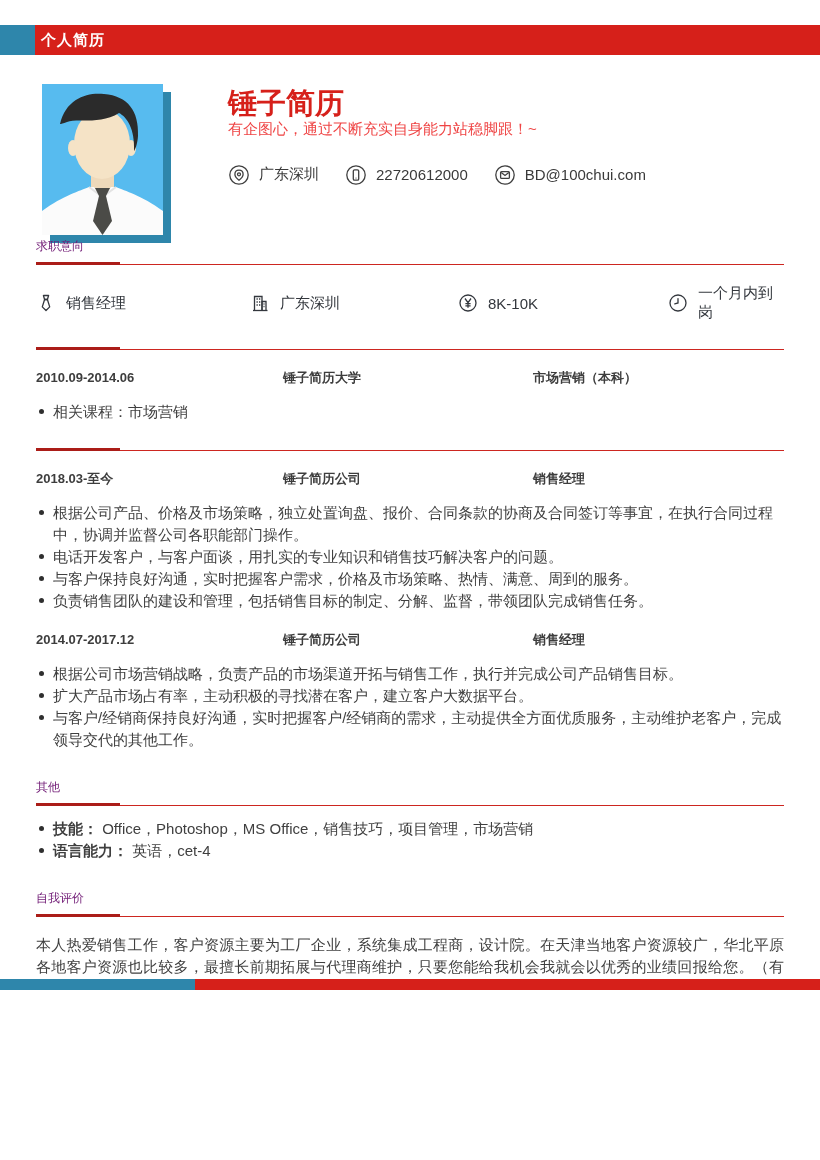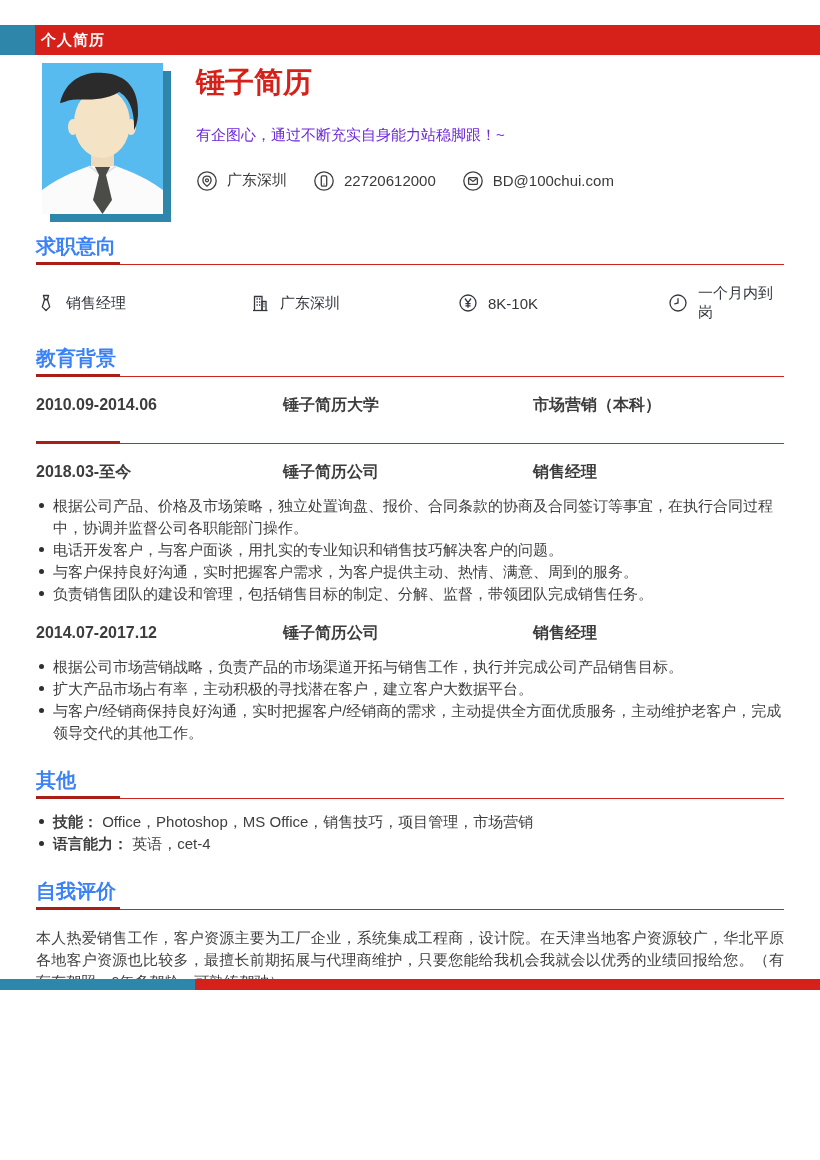--- a/index.html
+++ b/index.html
@@ -10,45 +10,45 @@
     font-family:"Liberation Sans","DejaVu Sans",sans-serif;
     color:#3d3d3d;
     overflow:hidden;
   }
   
   .topbar{position:absolute;top:25px;left:0;right:0;height:30px;display:flex;}
   .topbar-accent{width:35px;background:#2e86ab;}
   .topbar-main{flex:1;background:#d6201a;color:#ffffff;font-size:15px;font-weight:bold;
     display:flex;align-items:center;padding-left:6px;letter-spacing:1px;}
   
-  .header{position:absolute;top:63px;left:42px;right:36px;display:flex;}
+  .header{position:absolute;top:84px;left:42px;right:36px;display:flex;gap:32px;}
   .avatar-wrap{position:relative;width:129px;height:159px;flex:none;}
   .avatar-shadow{position:absolute;left:8px;top:8px;width:121px;height:151px;background:#2e86ab;}
   .avatar-photo{position:absolute;left:0;top:0;width:121px;height:151px;display:block;}
   .header-right{margin-left:25px;padding-top:4px;}
   .name{font-size:29px;font-weight:bold;color:#d6201a;line-height:1.1;}
-  .tagline{margin-top:27px;font-size:15px;color:#6d28d9;}
+  .tagline{margin-top:0;font-size:15px;color:#ef4444;}
   .contact-row{margin-top:25px;display:flex;align-items:center;font-size:15px;color:#3a3a3a;}
   .contact-item{display:flex;align-items:center;margin-right:26px;}
   .contact-item .cicon{display:inline-flex;margin-right:9px;}
   
   .content{position:absolute;top:235px;left:36px;right:36px;}
-  .sec-title{font-size:20px;font-weight:bold;color:#3b82f6;line-height:23px;}
+  .sec-title{font-size:12px;font-weight:normal;color:#701a75;line-height:23px;}
   .rule{margin-top:4px;height:3px;position:relative;}
   .rule::before{content:'';position:absolute;left:0;right:0;bottom:0;height:1px;background:#cd2620;}
   .rule::after{content:'';position:absolute;left:0;top:0;bottom:0;width:84px;background:#ab1d18;}
   .sec{margin-top:0;}
   .sec + .sec{margin-top:25px;}
   
   .intent-row{margin-top:19px;display:grid;grid-template-columns:214px 208px 210px 1fr;align-items:center;}
   .intent-item{display:flex;align-items:center;font-size:15px;color:#33373d;}
   .intent-item .iicon{display:inline-flex;margin-right:10px;}
   
   .row3{margin-top:17px;display:grid;grid-template-columns:247px 250px 1fr;
-    font-size:16px;font-weight:bold;color:#3d3d3d;line-height:22px;}
+    font-size:13px;font-weight:bold;color:#3d3d3d;line-height:22px;}
   
   ul.blist{list-style:none;margin:12px 0 0 0;padding:0;font-size:15px;line-height:22px;color:#3f3f3f;}
   ul.blist li{position:relative;padding-left:17px;}
   ul.blist li::before{content:'';position:absolute;left:3px;top:8px;width:5px;height:5px;
     border-radius:50%;background:#2f2f2f;}
   .blabel{font-weight:bold;}
   
   .summary-text{margin-top:17px;font-size:15px;line-height:22px;color:#3f3f3f;text-align:justify;}
   
   .bottombar{position:absolute;left:0;right:0;bottom:0;height:11px;display:flex;}
@@ -161,41 +161,43 @@
               <circle cx="10" cy="10" r="8"></circle>
               <path d="M10,5.6 V10 L6.8,10.8"></path>
             </svg>
           </span>
           <span>一个月内到岗</span>
         </div>
       </div>
     </div>
 
     <div class="sec">
-      <div class="sec-title">教育背景</div>
       <div class="rule"></div>
       <div class="row3">
         <div>2010.09-2014.06</div>
         <div>锤子简历大学</div>
         <div>市场营销（本科）</div>
       </div>
+      <ul class="blist">
+        <li>相关课程：市场营销</li>
+      </ul>
     </div>
 
     <div class="sec">
       <div class="rule"></div>
 
       <div class="row3">
         <div>2018.03-至今</div>
         <div>锤子简历公司</div>
         <div>销售经理</div>
       </div>
       <ul class="blist">
         <li>根据公司产品、价格及市场策略，独立处置询盘、报价、合同条款的协商及合同签订等事宜，在执行合同过程中，协调并监督公司各职能部门操作。</li>
         <li>电话开发客户，与客户面谈，用扎实的专业知识和销售技巧解决客户的问题。</li>
-        <li>与客户保持良好沟通，实时把握客户需求，为客户提供主动、热情、满意、周到的服务。</li>
+        <li>与客户保持良好沟通，实时把握客户需求，价格及市场策略、热情、满意、周到的服务。</li>
         <li>负责销售团队的建设和管理，包括销售目标的制定、分解、监督，带领团队完成销售任务。</li>
       </ul>
 
       <div class="row3" style="">
         <div>2014.07-2017.12</div>
         <div>锤子简历公司</div>
         <div>销售经理</div>
       </div>
       <ul class="blist">
         <li>根据公司市场营销战略，负责产品的市场渠道开拓与销售工作，执行并完成公司产品销售目标。</li>

